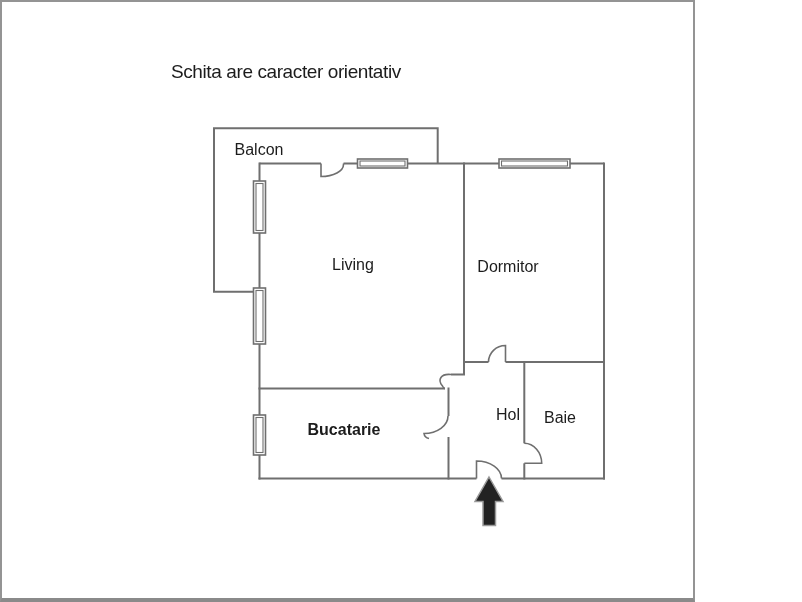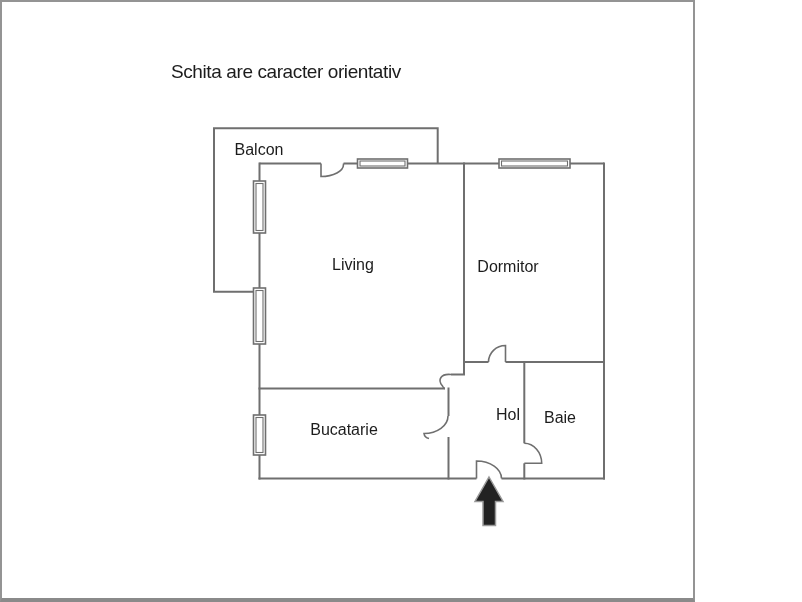--- a/index.html
+++ b/index.html
@@ -65,21 +65,21 @@
   .room-label {
     position: absolute;
     transform: translate(-50%, -50%);
     font-size: 16px;
     color: var(--text, #1c1c1c);
     white-space: nowrap;
   }
   .lbl-balcon    { left: 259px; top: 150px; }
   .lbl-living    { left: 353px; top: 265px; text-align: right; }
   .lbl-dormitor  { left: 508px; top: 267px; }
-  .lbl-bucatarie { left: 344px; top: 430px; }
+  .lbl-bucatarie { left: 344px; top: 430px; font-weight: bold; }
   .lbl-hol       { left: 488px; top: 415px; margin-left: 20px; }
   .lbl-baie      { left: 560px; top: 418px; }
 </style>
 </head>
 <body>
 
 <div class="page">
 
   <svg class="plan" width="802" height="602" viewBox="0 0 802 602">
 

